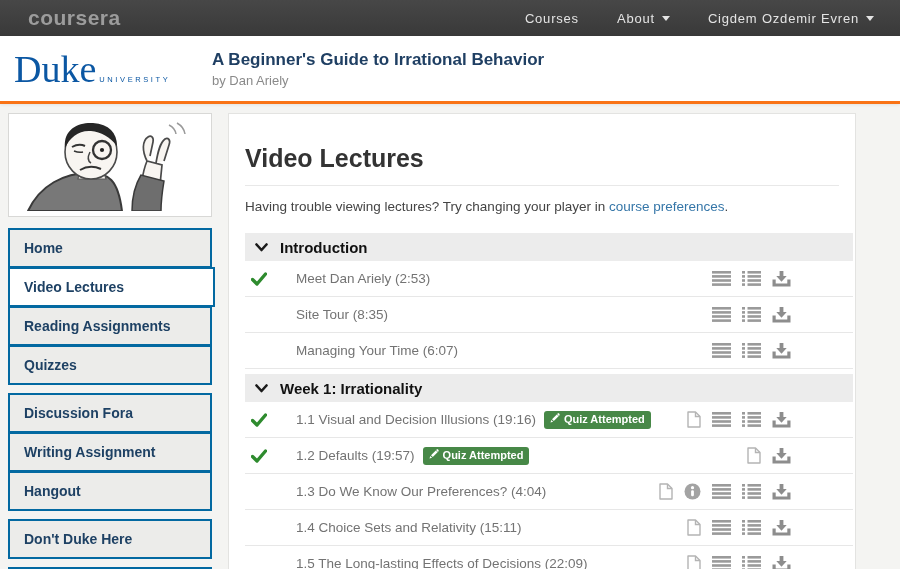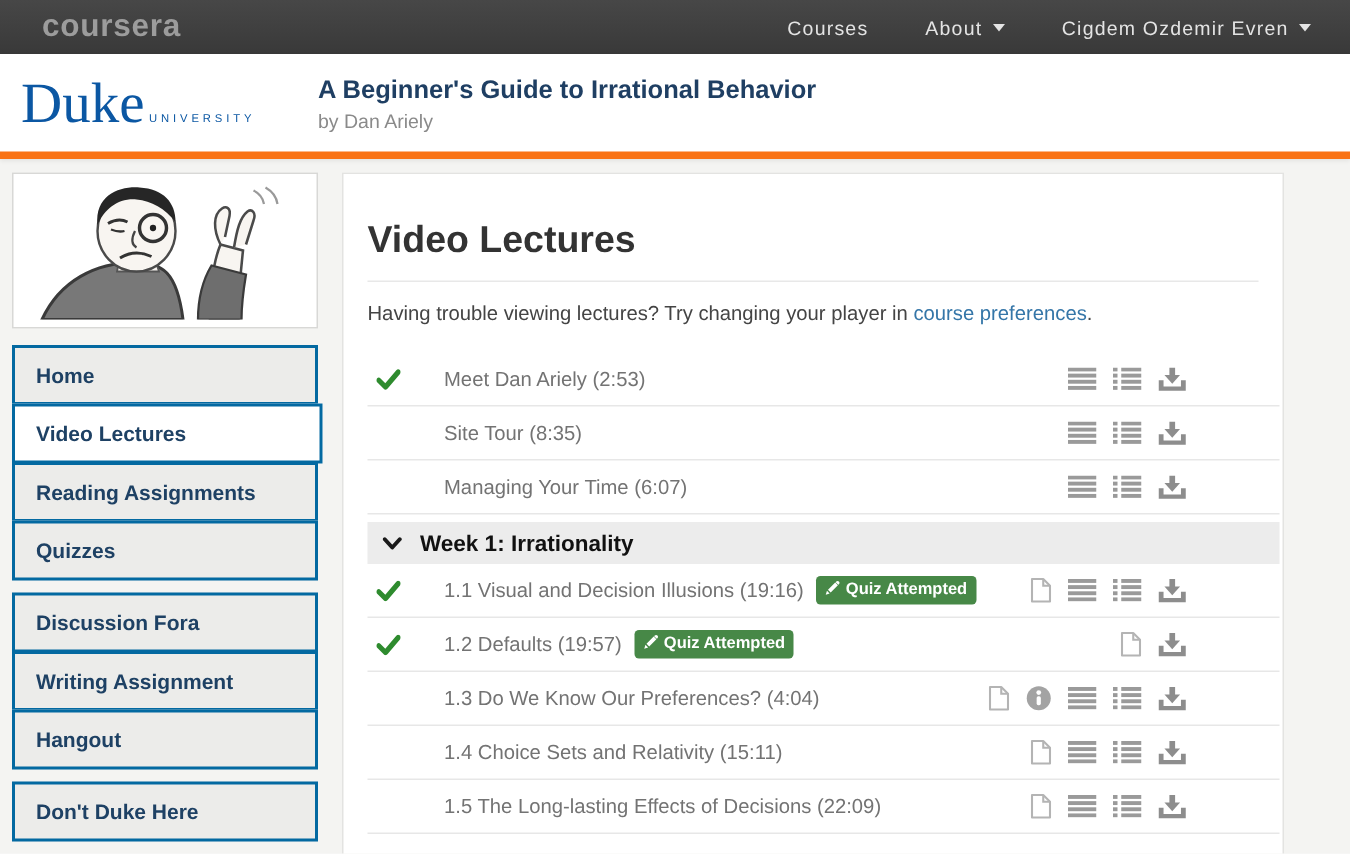--- a/index.html
+++ b/index.html
@@ -7,21 +7,21 @@
   
   .topbar{height:36px;background:linear-gradient(#474747,#393939);display:flex;
     align-items:center;justify-content:space-between;padding:0 26px 0 28px;}
   .coursera-logo{color:#9c9c9c;font-size:21px;font-weight:bold;letter-spacing:.5px;cursor:pointer;}
   .topnav{display:flex;align-items:center;gap:38px;}
   .topnav .tn-item{color:#e4e4e4;font-size:13px;letter-spacing:.8px;display:flex;
     align-items:center;gap:7px;cursor:pointer;text-decoration:none;}
   .caret{width:0;height:0;border-left:4.5px solid transparent;border-right:4.5px solid transparent;
     border-top:5px solid #e4e4e4;display:inline-block;}
   
-  .course-header{height:65px;background:#fff;border-bottom:5px solid #f97316;
+  .course-header{height:65px;background:#fff;border-bottom:3px solid #f97316;
     display:flex;align-items:center;padding:0 14px;box-shadow:0 1px 3px rgba(0,0,0,.07);}
   .duke-logo{width:198px;display:flex;align-items:baseline;cursor:pointer;}
   .duke-word{font-family:"Liberation Serif","DejaVu Serif",serif;font-size:38px;color:#0b57a3;line-height:1;}
   .duke-sub{font-size:7.5px;letter-spacing:2.6px;color:#0b57a3;margin-left:3px;}
   .course-title{color:#1f3f63;font-weight:bold;font-size:17px;}
   .course-author{color:#8a8a8a;font-size:13px;margin-top:3px;}
   
   .body-wrap{position:relative;height:467px;}
   .sidebar{position:absolute;left:8px;top:9px;width:204px;}
   .portrait{background:#fff;border:1px solid #d8d8d6;padding:5px;margin-bottom:12px;}
@@ -125,20 +125,28 @@
         </div>
       </div>
   </aside>
 
   <main class="card">
     <h1>Video Lectures</h1>
     <hr class="divider">
     <p class="note"><span>Having trouble viewing lectures? Try changing your player in </span><a>course preferences</a><span>.</span></p>
     <div id="sections">
         <section class="lecture-section">
+    <div class="section-header">
+      <span class="chev">
+              <svg width="13" height="9" viewBox="0 0 13 9">
+                <path d="M1.5 1.5 L6.5 7 L11.5 1.5" fill="none" stroke="#1a1a1a" stroke-width="2.6" stroke-linecap="round" stroke-linejoin="round"></path>
+              </svg>
+            </span>
+      <span class="section-title">Introduction</span>
+    </div>
     <div class="rows">
             <div class="lecture-row">
     <span class="check-slot">
                 <svg width="16" height="14" viewBox="0 0 16 14">
                   <path d="M1.5 7.5 L6 12 L14.5 2" fill="none" stroke="#2e8b2e" stroke-width="3.4" stroke-linecap="round" stroke-linejoin="round"></path>
                 </svg>
               </span>
     <a class="lecture-link">Meet Dan Ariely (2:53)</a>
     <span class="spacer"></span>
     <span class="row-icons">

